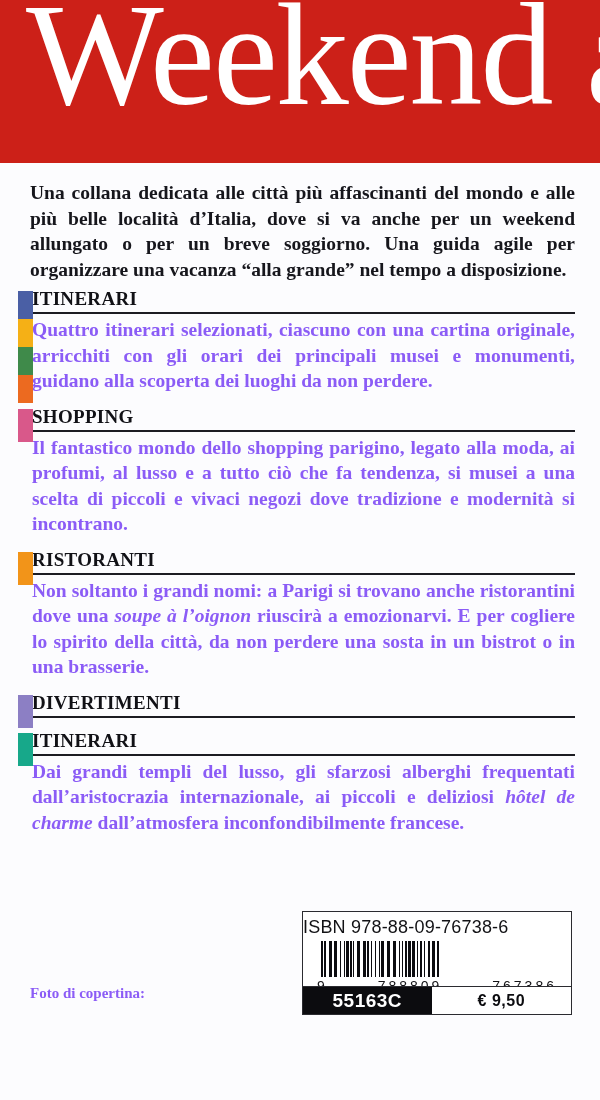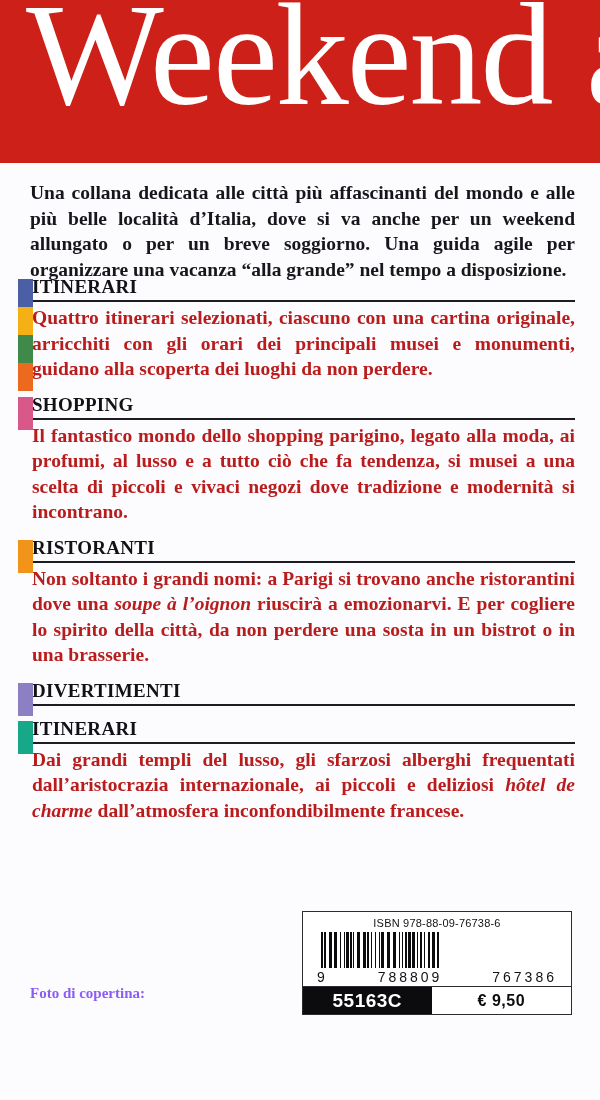--- a/index.html
+++ b/index.html
@@ -56,21 +56,21 @@
     font-weight: bold;
     color: #16161c;
     text-align: justify;
     text-align-last: left;
   }
 
   
   .sections {
     position: absolute;
     left: 0;
-    top: 276px;
+    top: 288px;
     width: 600px;
   }
   .section {
     position: relative;
     padding-left: 32px;
     margin-bottom: 12px;
   }
   .marker {
     position: absolute;
     left: 18px;
@@ -95,21 +95,21 @@
     letter-spacing: 0.3px;
     line-height: 22px;
     padding-bottom: 2px;
     border-bottom: 2px solid #1c1c22;
     margin-right: 25px;
   }
   .section-body {
     font-size: 19.5px;
     line-height: 25.5px;
     font-weight: bold;
-    color: #b91c1c;
+    color: #8b5cf6;
     margin-top: 3px;
     margin-right: 25px;
     text-align: justify;
     text-align-last: left;
   }
   .section-body i {
     font-style: italic;
   }
 
   
@@ -128,23 +128,22 @@
     position: absolute;
     left: 302px;
     top: 911px;
     width: 270px;
     height: 104px;
     background: #ffffff;
     border: 1px solid #2b2b30;
     box-sizing: border-box;
   }
   .isbn-line {
-    text-align: center;
     font-family: "Liberation Sans", "DejaVu Sans", sans-serif;
-    font-size: 11px;
+    font-size: 18px;
     letter-spacing: 0.2px;
     color: #121215;
     margin-top: 5px;
   }
   .bars {
     height: 36px;
     margin: 3px 18px 0 18px;
     display: flex;
     align-items: flex-end;
     gap: 0;

